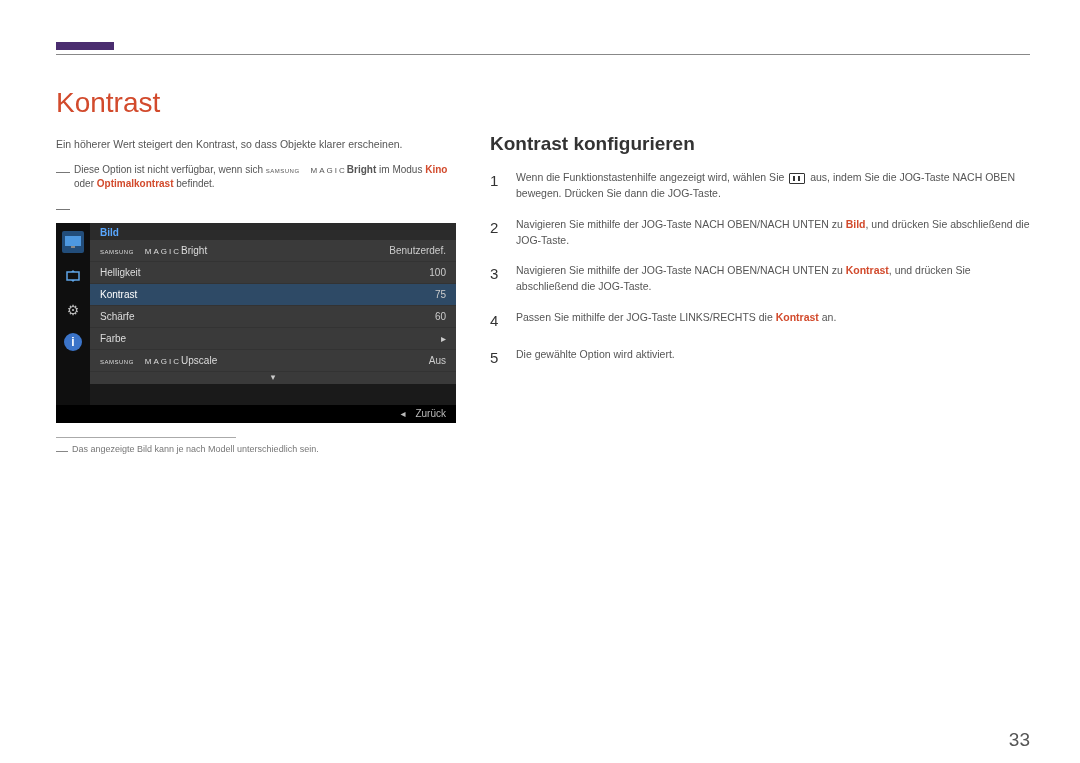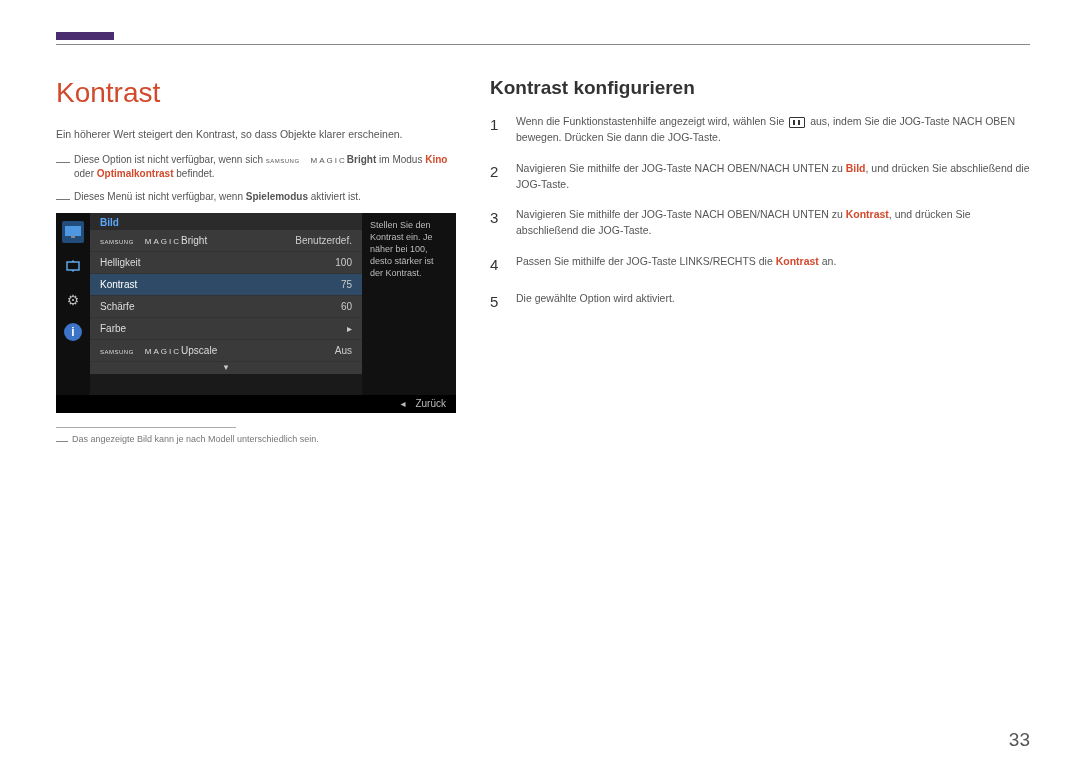--- a/index.html
+++ b/index.html
@@ -4,26 +4,26 @@
 <style>
   * { box-sizing: border-box; margin: 0; padding: 0; }
   body {
     width: 1080px;
     height: 763px;
     font-family: "Segoe UI", Arial, sans-serif;
     background: #fff;
     position: relative;
     color: #444;
   }
-  .page { padding: 32px 50px 0 56px; }
+  .page { padding: 42px 50px 0 56px; }
   .accent-bar { width: 58px; height: 8px; background: #4a2d6f; margin-bottom: 4px; }
   .rule { border: none; border-top: 1px solid #888; margin-bottom: 32px; }
   .columns { display: flex; gap: 34px; }
   .col-left { width: 400px; flex: 0 0 400px; }
-  .col-right { flex: 1; }
+  .col-right { flex: 1; margin-top: 46px; }
   .h1 { color: #d24a2c; font-size: 28px; font-weight: 500; margin-bottom: 18px; }
   .h2 { color: #333; font-size: 19px; font-weight: 600; margin-bottom: 14px; }
   .body { font-size: 10.5px; color: #555; line-height: 1.5; }
   .para { margin-bottom: 10px; }
   .note-line { display: flex; gap: 4px; font-size: 10px; color: #555; line-height: 1.45; margin-bottom: 8px; }
   .dash { flex: 0 0 auto; color: #777; font-size: 14px; line-height: 1; margin-top: 1px; }
   .bold { font-weight: 600; color: #555; }
   .accent-text { color: #d24a2c; font-weight: 600; }
 
   
@@ -86,23 +86,20 @@
           <span>Diese Option ist nicht verfügbar, wenn sich</span>
           <span class="magic-label">
             <span class="magic-sup">SAMSUNG</span>
             <span class="magic-main">MAGIC</span>
           </span><span class="bold">Bright</span><span> im Modus </span><span class="accent-text">Kino</span><span> oder </span><span class="accent-text">Optimalkontrast</span><span> befindet.</span>
         </span>
       </div>
 
       <div class="note-line">
         <span class="dash">―</span>
-        <span>
-          <span>Dieses Menü ist nicht verfügbar, wenn </span><span class="bold">Spielemodus</span><span> aktiviert ist.</span>
-        </span>
       </div>
 
       <div class="osd-wrap">
         <div class="osd">
           <div class="osd-body">
             <div class="osd-sidebar">
               <div class="sicon" style="background:#224d7a;">
                 <svg width="16" height="12" viewBox="0 0 16 12">
                     <rect x="0" y="0" width="16" height="10" fill="#4d98e0"></rect>
                     <rect x="6" y="10" width="4" height="2" fill="#888"></rect>
@@ -147,21 +144,20 @@
                   <div class="osd-row">
                     <div class="lab"><span class="magic-label">
                         <span class="magic-sup">SAMSUNG</span>
                         <span class="magic-main">MAGIC</span>
                       </span><span style="font-size: 10px;">Upscale</span></div>
                     <div class="val">Aus</div>
                   </div>
                   <div style="text-align: center; background: rgb(58, 58, 58); height: 12px; font-size: 9px; color: rgb(204, 204, 204);">▾</div>
                 </div>
             </div>
-            <div class="osd-right">Stellen Sie den Kontrast ein. Je näher bei 100, desto stärker ist der Kontrast.</div>
           </div>
           <div class="osd-footer">
             <span class="arrow">◂</span>
             <span>Zurück</span>
           </div>
         </div>
       </div>
 
       <div class="sep-line"></div>
       <div class="footnote">

